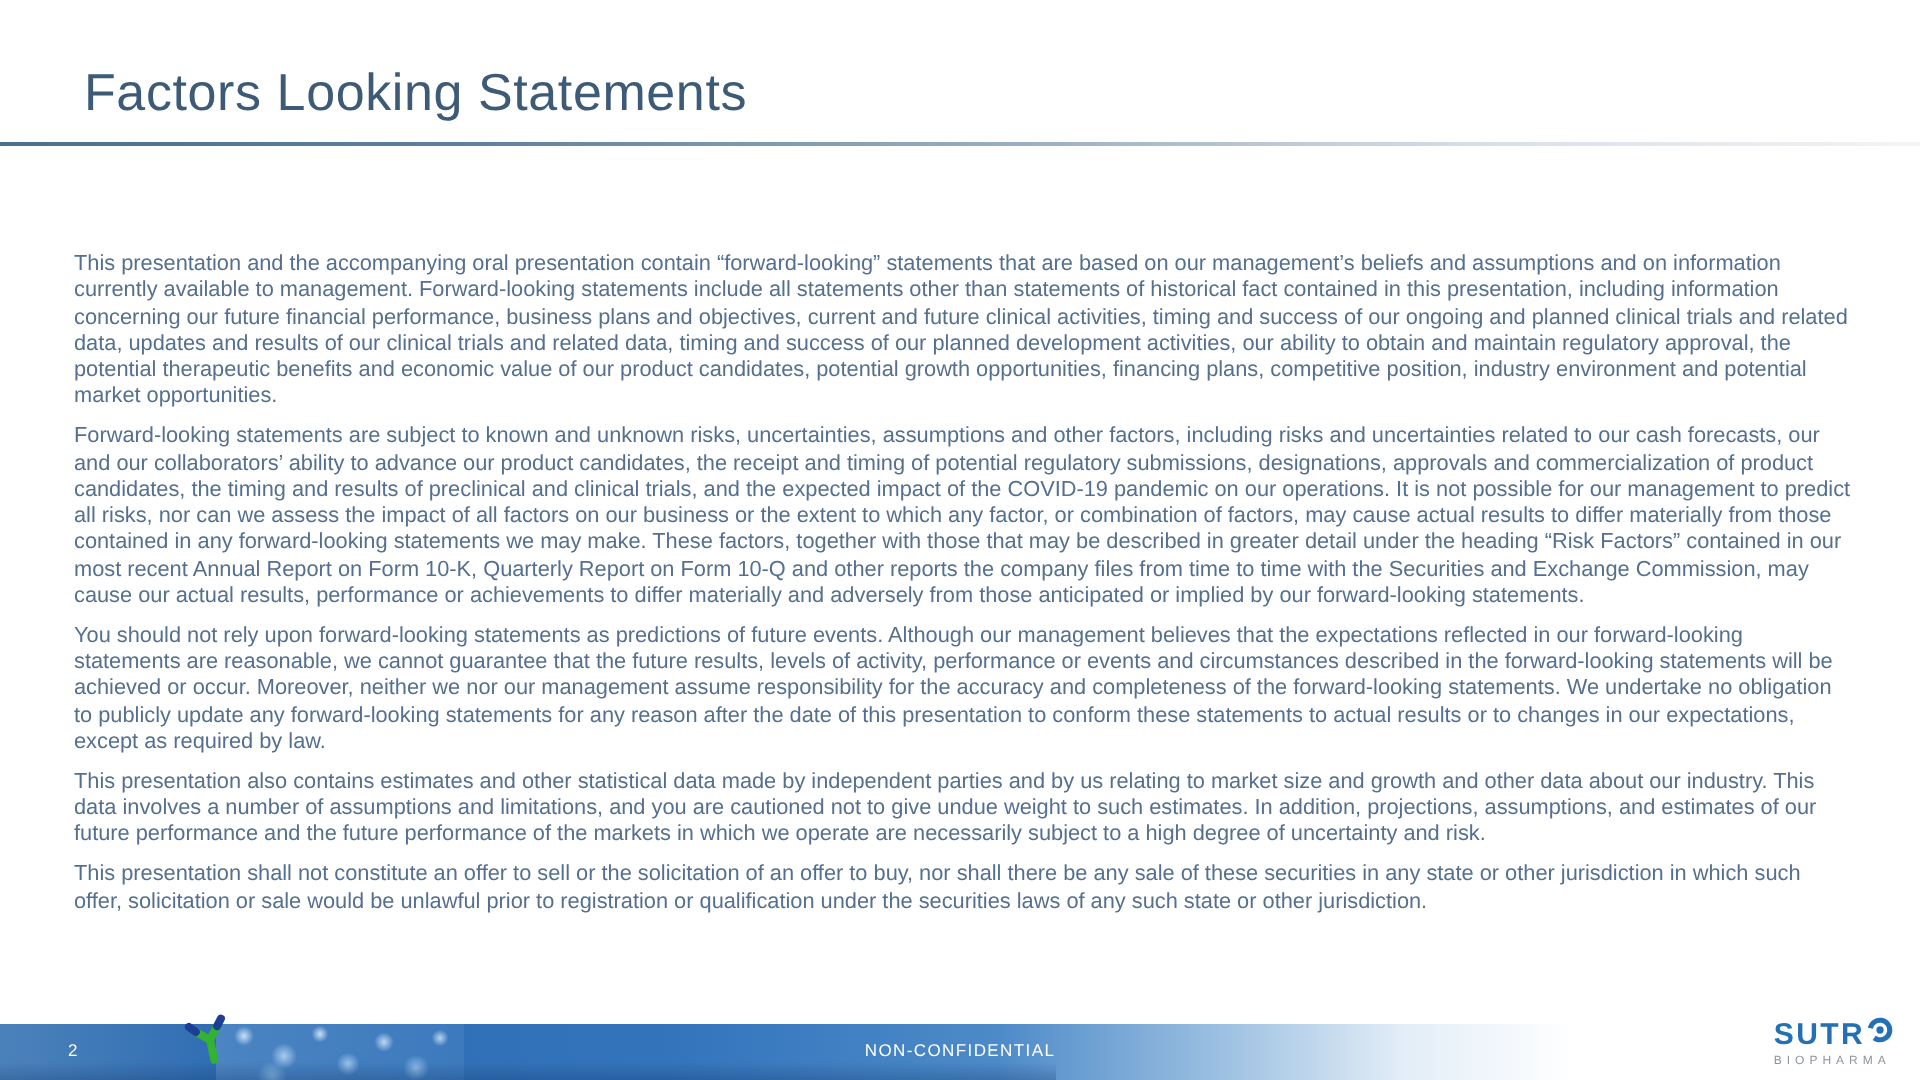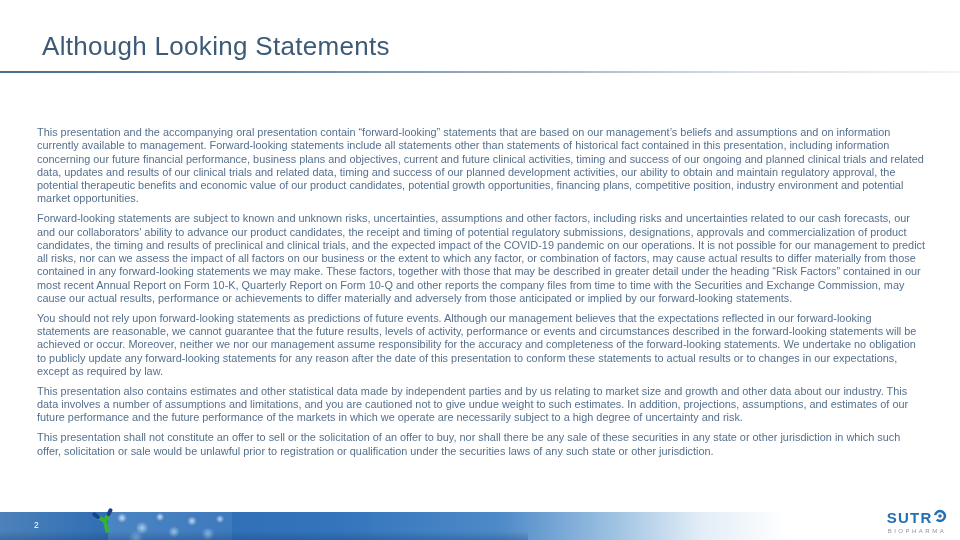--- a/index.html
+++ b/index.html
@@ -50,39 +50,39 @@
     color:#ffffff;font-size:8.5px;
   }
   .footer-class{
     position:absolute;left:0;right:0;bottom:10px;text-align:center;
     color:#ffffff;font-size:8.5px;letter-spacing:0.7px;
   }
   .antibody{position:absolute;left:92px;bottom:2px;}
 
   .logo{
     position:absolute;right:13px;bottom:5px;
-    display:flex;flex-direction:column;align-items:center;
+    display:flex;flex-direction:column;
   }
   .logo-row{display:flex;align-items:center;}
   .logo-wordmark{
     font-size:15px;font-weight:bold;color:#2470b4;letter-spacing:1.2px;
     line-height:14px;
   }
   .logo-omark{margin-left:0.5px;display:block;}
   .logo-sub{
     margin-top:1px;font-size:6px;color:#8e959d;letter-spacing:2.5px;
     line-height:7px;white-space:nowrap;
   }
 </style>
 </head>
 <body>
 
 <div class="slide">
 
-  <div class="page-title">Although Looking Statements</div>
+  <div class="page-title">Factors Looking Statements</div>
   <div class="title-rule"></div>
 
   <div class="body-text">
     <p>This presentation and the accompanying oral presentation contain “forward-looking” statements that are based on our management’s beliefs and assumptions and on information currently available to management. Forward-looking statements include all statements other than statements of historical fact contained in this presentation, including information concerning our future financial performance, business plans and objectives, current and future clinical activities, timing and success of our ongoing and planned clinical trials and related data, updates and results of our clinical trials and related data, timing and success of our planned development activities, our ability to obtain and maintain regulatory approval, the potential therapeutic benefits and economic value of our product candidates, potential growth opportunities, financing plans, competitive position, industry environment and potential market opportunities.</p>
     <p>Forward-looking statements are subject to known and unknown risks, uncertainties, assumptions and other factors, including risks and uncertainties related to our cash forecasts, our and our collaborators’ ability to advance our product candidates, the receipt and timing of potential regulatory submissions, designations, approvals and commercialization of product candidates, the timing and results of preclinical and clinical trials, and the expected impact of the COVID-19 pandemic on our operations. It is not possible for our management to predict all risks, nor can we assess the impact of all factors on our business or the extent to which any factor, or combination of factors, may cause actual results to differ materially from those contained in any forward-looking statements we may make. These factors, together with those that may be described in greater detail under the heading “Risk Factors” contained in our most recent Annual Report on Form 10-K, Quarterly Report on Form 10-Q and other reports the company files from time to time with the Securities and Exchange Commission, may cause our actual results, performance or achievements to differ materially and adversely from those anticipated or implied by our forward-looking statements.</p>
     <p>You should not rely upon forward-looking statements as predictions of future events. Although our management believes that the expectations reflected in our forward-looking statements are reasonable, we cannot guarantee that the future results, levels of activity, performance or events and circumstances described in the forward-looking statements will be achieved or occur. Moreover, neither we nor our management assume responsibility for the accuracy and completeness of the forward-looking statements. We undertake no obligation to publicly update any forward-looking statements for any reason after the date of this presentation to conform these statements to actual results or to changes in our expectations, except as required by law.</p>
     <p>This presentation also contains estimates and other statistical data made by independent parties and by us relating to market size and growth and other data about our industry. This data involves a number of assumptions and limitations, and you are cautioned not to give undue weight to such estimates. In addition, projections, assumptions, and estimates of our future performance and the future performance of the markets in which we operate are necessarily subject to a high degree of uncertainty and risk.</p>
     <p>This presentation shall not constitute an offer to sell or the solicitation of an offer to buy, nor shall there be any sale of these securities in any state or other jurisdiction in which such offer, solicitation or sale would be unlawful prior to registration or qualification under the securities laws of any such state or other jurisdiction.</p>
   </div>
 
@@ -96,20 +96,21 @@
           <path d="M13 13 L12 23" stroke="#34b233" stroke-width="4"></path>
           <path d="M13 13 L7.5 7" stroke="#34b233" stroke-width="4"></path>
           <path d="M13 13 L18.5 7.5" stroke="#34b233" stroke-width="4"></path>
           <path d="M7.5 7 L5 3.5" stroke="#1c3f94" stroke-width="4"></path>
           <path d="M18.5 7.5 L21.5 4.5" stroke="#1c3f94" stroke-width="4"></path>
         </g>
       </svg>
     </span>
 
     <span class="footer-page">2</span>
+    <span class="footer-class">NON-CONFIDENTIAL</span>
 
     <div class="logo">
       <div class="logo-row">
         <span class="logo-wordmark">SUTR</span>
         <span class="logo-omark">
           <svg width="14" height="14" viewBox="0 0 20 20">
             <circle cx="10" cy="10" r="7" fill="none" stroke="#2470b4" stroke-width="3.6" stroke-dasharray="36 8" transform="rotate(190 10 10)"></circle>
             <circle cx="10" cy="10" r="2.6" fill="#2470b4"></circle>
           </svg>
         </span>

